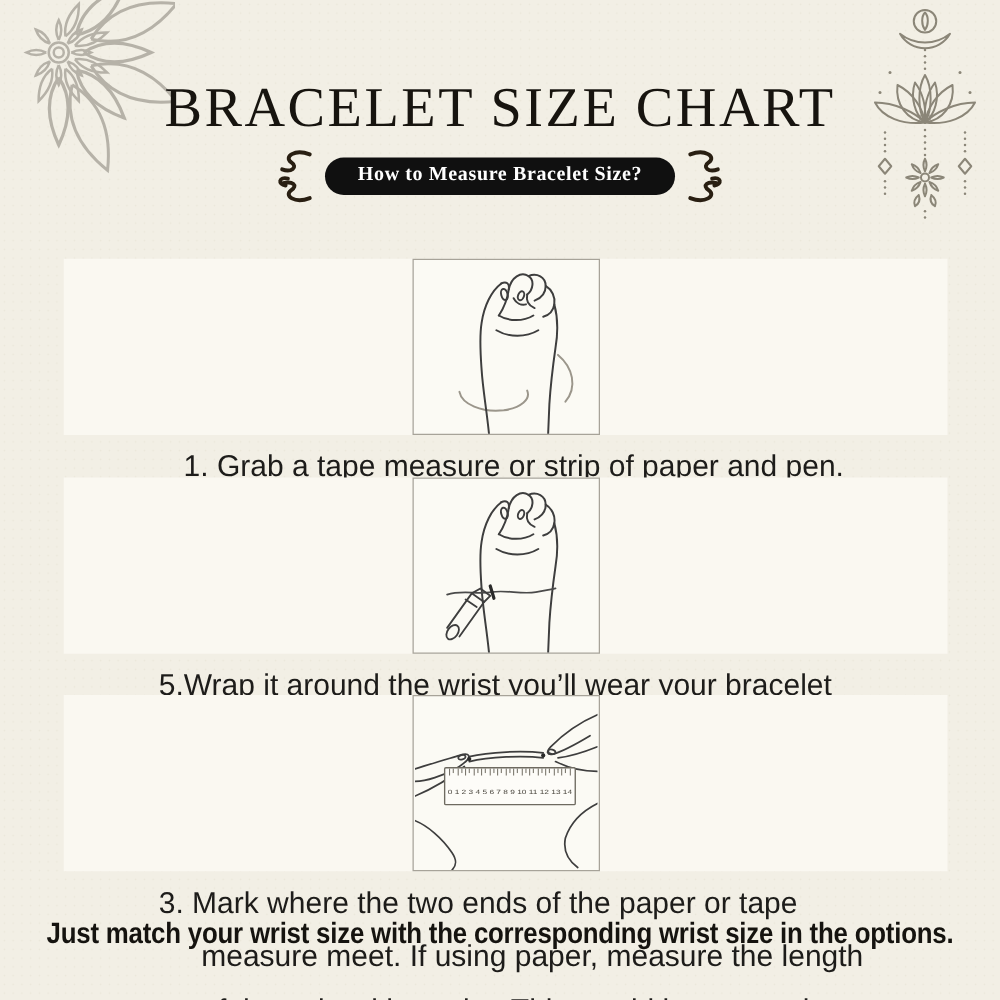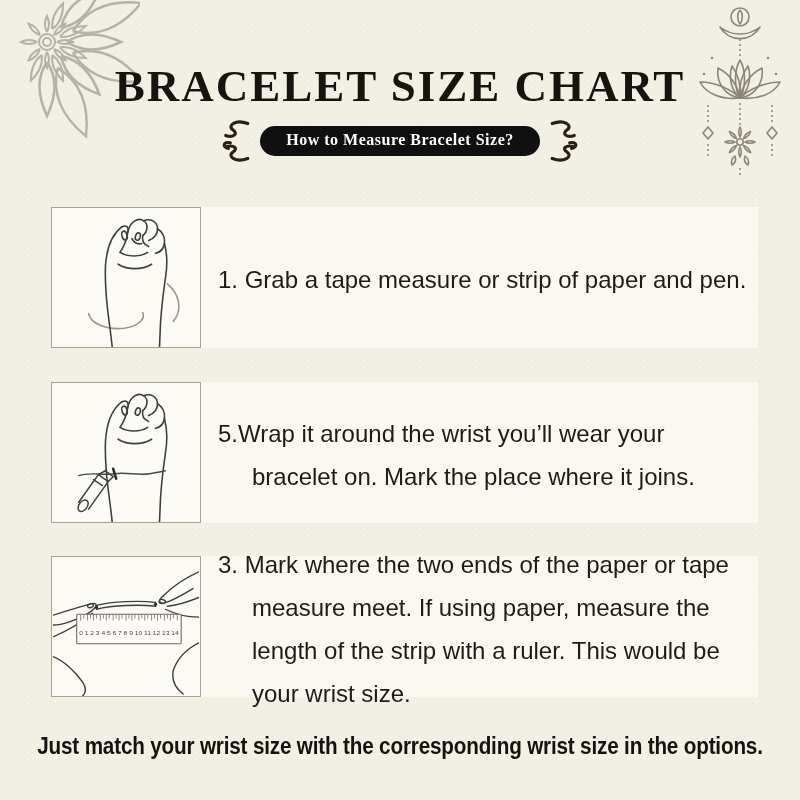--- a/index.html
+++ b/index.html
@@ -9,37 +9,37 @@
     background-image:radial-gradient(#eae6d9 0.7px, rgba(0,0,0,0) 0.8px);
     background-size:7px 7px;
     font-family:"Liberation Sans", sans-serif;
     color:#1d1c1a;
   }
   .ornament{position:absolute;pointer-events:none;}
   #mandala{left:-10px;top:-8px;}
   #lotus{left:692px;top:6px;}
   .title{
     position:absolute;top:60px;left:0;width:100%;text-align:center;
-    font-family:"Liberation Serif", serif;font-weight:700;font-size:45px;
+    font-family:"Liberation Serif", serif;font-weight:400;font-size:45px;
     letter-spacing:2px;color:#17140f;white-space:nowrap;
   }
   .badge-row{
     position:absolute;top:118px;left:0;width:100%;
     display:flex;justify-content:center;align-items:center;gap:9px;
   }
   .pill{
     background:#101010;color:#ffffff;
     font-family:"Liberation Serif", serif;font-weight:700;font-size:16px;
     letter-spacing:0.5px;padding:5px 26px 7px 26px;border-radius:20px;white-space:nowrap;
   }
   .flourish{width:34px;height:46px;}
   .flourish.right{transform:scaleX(-1);}
   .step{
     position:absolute;left:51px;width:707px;height:141px;
-    background:#faf8f1;display:flex;align-items:center;
+    background:#faf8f1;display:flex;align-items:center;flex-direction:column;
   }
   #step-1{top:207px;}
   #step-2{top:382px;}
   #step-3{top:556px;}
   .illus-box{
     width:150px;height:141px;flex:none;box-sizing:border-box;
     background:#fbfaf4;border:1px solid #a7a399;
     display:flex;align-items:center;justify-content:center;
   }
   .step-body{flex:1;padding:0 4px 0 17px;margin-top:4px;}

